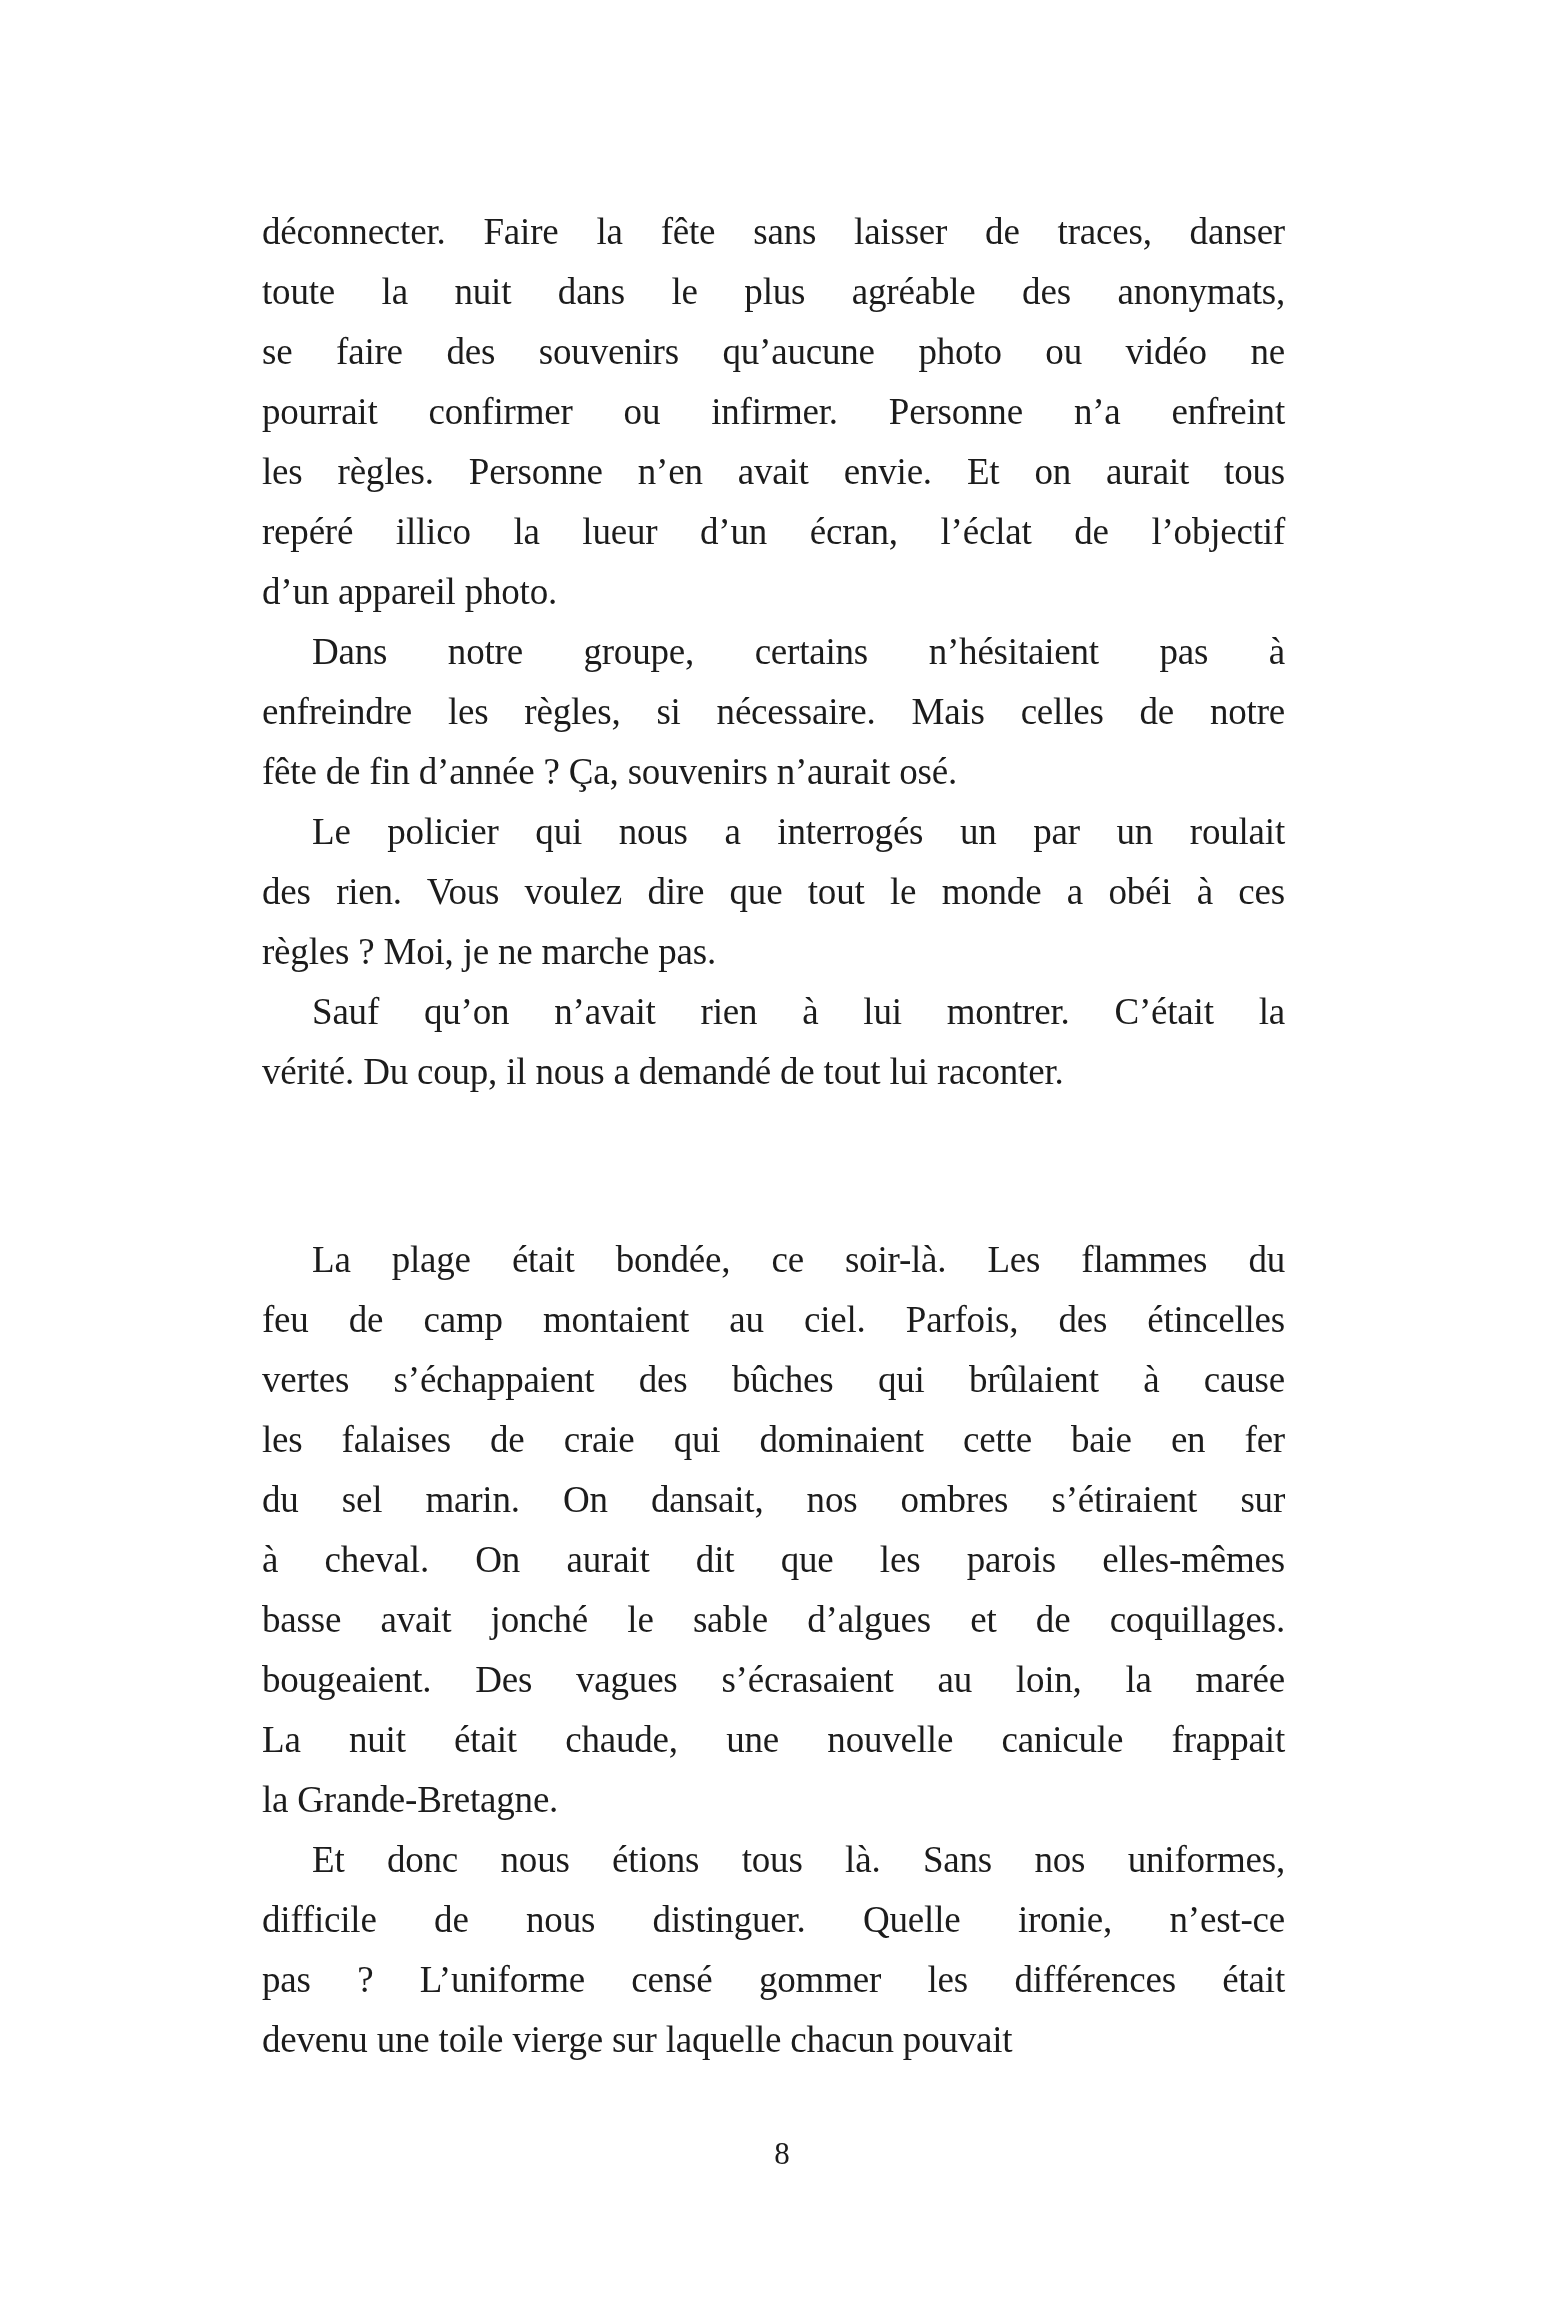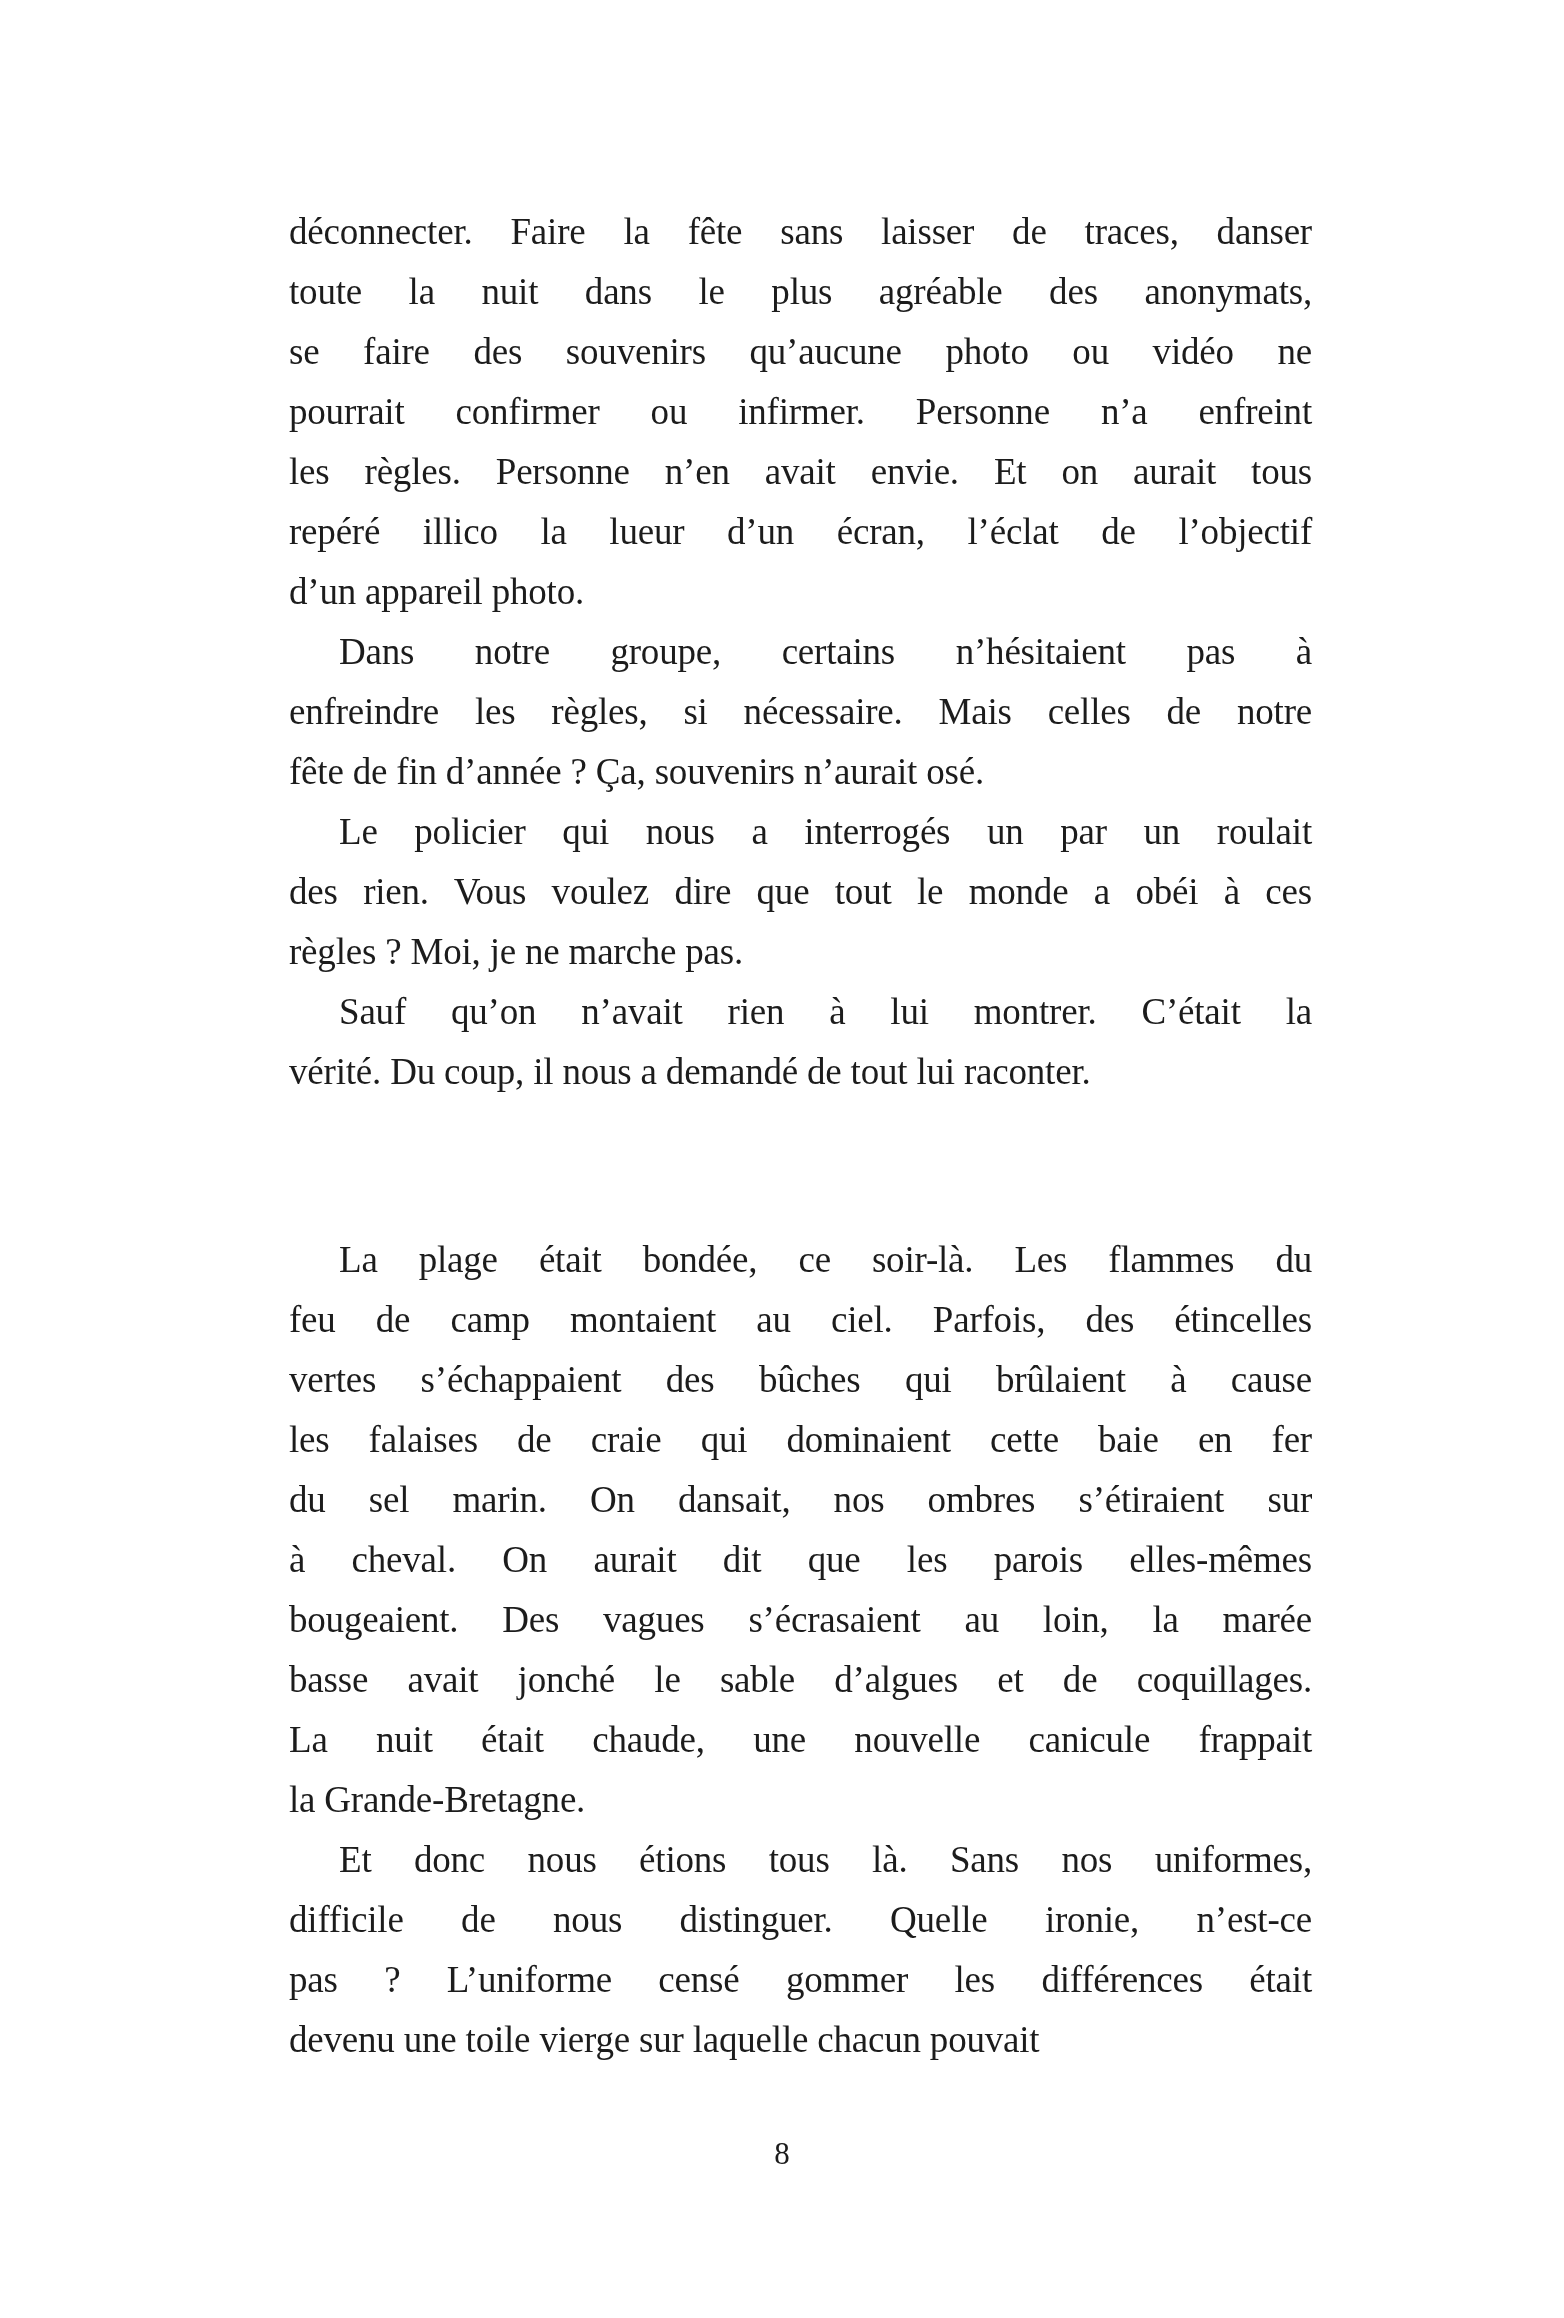--- a/index.html
+++ b/index.html
@@ -11,21 +11,21 @@
     position: relative;
     width: 1564px;
     height: 2318px;
     background: #ffffff;
     overflow: hidden;
     font-family: "Liberation Serif", serif;
     color: #1c1c1c;
   }
   .text-block {
     position: absolute;
-    left: 289px;
+    left: 262px;
     top: 202px;
     width: 1023px;
   }
   .para {
     margin: 0;
     padding: 0;
   }
   .para.gap {
     margin-top: 128px;
   }
@@ -82,22 +82,22 @@
         <div class="line indent">Sauf qu’on n’avait rien à lui montrer. C’était la</div>
         <div class="line last">vérité. Du coup, il nous a demandé de tout lui raconter.</div>
       </div>
       <div class="para gap">
         <div class="line indent">La plage était bondée, ce soir-là. Les flammes du</div>
         <div class="line">feu de camp montaient au ciel. Parfois, des étincelles</div>
         <div class="line">vertes s’échappaient des bûches qui brûlaient à cause</div>
         <div class="line">les falaises de craie qui dominaient cette baie en fer</div>
         <div class="line">du sel marin. On dansait, nos ombres s’étiraient sur</div>
         <div class="line">à cheval. On aurait dit que les parois elles-mêmes</div>
+        <div class="line">basse avait jonché le sable d’algues et de coquillages.</div>
         <div class="line">bougeaient. Des vagues s’écrasaient au loin, la marée</div>
-        <div class="line">basse avait jonché le sable d’algues et de coquillages.</div>
         <div class="line">La nuit était chaude, une nouvelle canicule frappait</div>
         <div class="line last">la Grande-Bretagne.</div>
       </div>
       <div class="para">
         <div class="line indent">Et donc nous étions tous là. Sans nos uniformes,</div>
         <div class="line">difficile de nous distinguer. Quelle ironie, n’est-ce</div>
         <div class="line">pas ? L’uniforme censé gommer les différences était</div>
         <div class="line last">devenu une toile vierge sur laquelle chacun pouvait</div>
       </div>
     </main>

